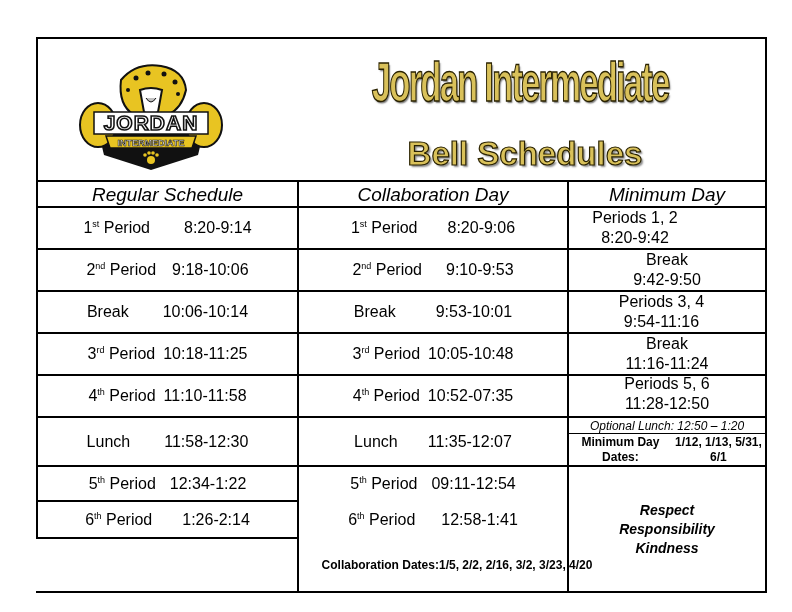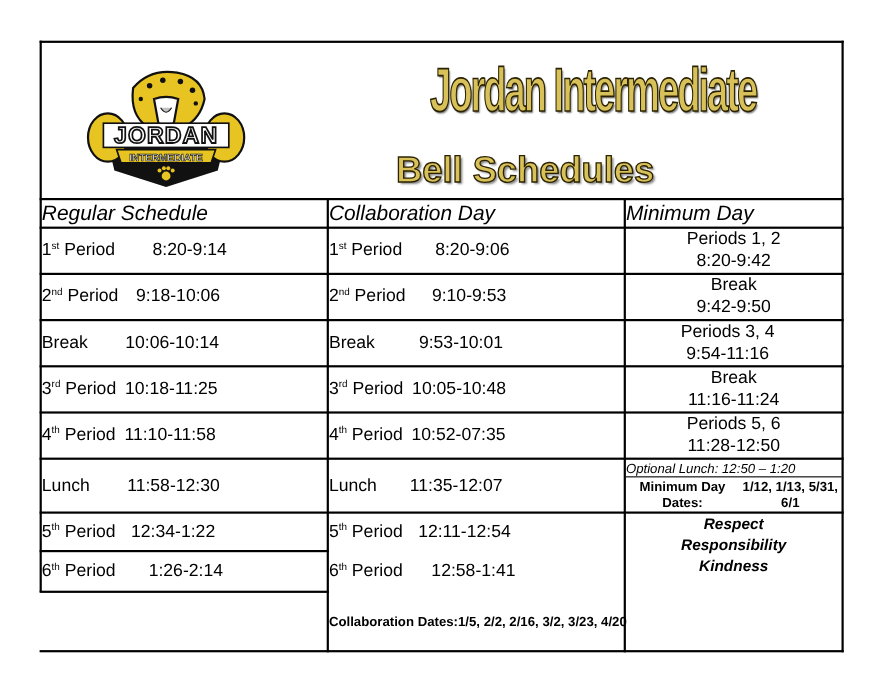--- a/index.html
+++ b/index.html
@@ -1,21 +1,21 @@
 <!DOCTYPE html>
 <html><head>
   <meta charset="utf-8">
   <style>
     html, body { margin: 0; padding: 0; background: #ffffff; }
     body { width: 792px; height: 612px; position: relative; overflow: hidden; font-family: "Liberation Sans", sans-serif; color: #000; }
     .abs { position: absolute; box-sizing: border-box; }
     .hline { position: absolute; height: 2px; background: #000; }
     .vline { position: absolute; width: 2px; background: #000; }
     .thin { height: 1px; }
-    .cell { position: absolute; display: flex; align-items: center; justify-content: flex-start; text-align: center; box-sizing: border-box; }
+    .cell { position: absolute; display: flex; align-items: center; justify-content: center; text-align: center; box-sizing: border-box; }
     .colhead { font-style: italic; font-size: 19px; }
     .period { font-size: 16px; white-space: pre; }
     .period sup { font-size: 9px; vertical-align: 6px; line-height: 0; }
     .period .lbl { display: inline-block; }
     .period .time { display: inline-block; }
     .minday { font-size: 16px; line-height: 20px; flex-direction: column; }
     .optional { font-style: italic; font-size: 12px; }
     .dates { font-weight: bold; font-size: 12px; line-height: 15px; flex-direction: row; }
     .motto { font-weight: bold; font-style: italic; font-size: 14px; line-height: 19px; flex-direction: column; }
     .title-main {
@@ -147,33 +147,33 @@
   <div class="cell period" style="left:299px; top:334px; width:268px; height:40px;">
     <span class="lbl"><span>3</span><sup>rd</sup><span> Period</span></span><span style="display:inline-block;width:8px;"></span><span class="time">10:05-10:48</span>
   </div>
   <div class="cell period" style="left:299px; top:376px; width:268px; height:40px;">
     <span class="lbl"><span>4</span><sup>th</sup><span> Period</span></span><span style="display:inline-block;width:8px;"></span><span class="time">10:52-07:35</span>
   </div>
   <div class="cell period" style="left:299px; top:418px; width:268px; height:47px;">
     <span class="lbl">Lunch</span><span style="display:inline-block;width:30px;"></span><span class="time">11:35-12:07</span>
   </div>
   <div class="cell period" style="left:299px; top:467px; width:268px; height:33px;">
-    <span class="lbl"><span>5</span><sup>th</sup><span> Period</span></span><span style="display:inline-block;width:14px;"></span><span class="time">12:11-12:54</span>
+    <span class="lbl"><span>5</span><sup>th</sup><span> Period</span></span><span style="display:inline-block;width:14px;"></span><span class="time">09:11-12:54</span>
   </div>
   <div class="cell period" style="left:299px; top:502px; width:268px; height:35px;">
     <span class="lbl"><span>6</span><sup>th</sup><span> Period</span></span><span style="display:inline-block;width:26px;"></span><span class="time">12:58-1:41</span>
   </div>
   <div class="cell dates" style="left:299px; top:539px; width:316px; height:52px;">
     <span>Collaboration Dates:</span>
     <span>1/5, 2/2, 2/16, 3/2, 3/23, 4/20</span>
   </div>
 </div>
 
 <div>
-  <div class="cell minday" style="left:569px; top:208px; width:196px; height:40px;">
+  <div class="cell minday" style="left:537px; top:208px; width:196px; height:40px;">
     <span>Periods 1, 2</span>
     <span>8:20-9:42</span>
   </div>
   <div class="cell minday" style="left:569px; top:250px; width:196px; height:40px;">
     <span>Break</span>
     <span>9:42-9:50</span>
   </div>
   <div class="cell minday" style="left:569px; top:292px; width:185px; height:40px;">
     <span>Periods 3, 4</span>
     <span>9:54-11:16</span>

